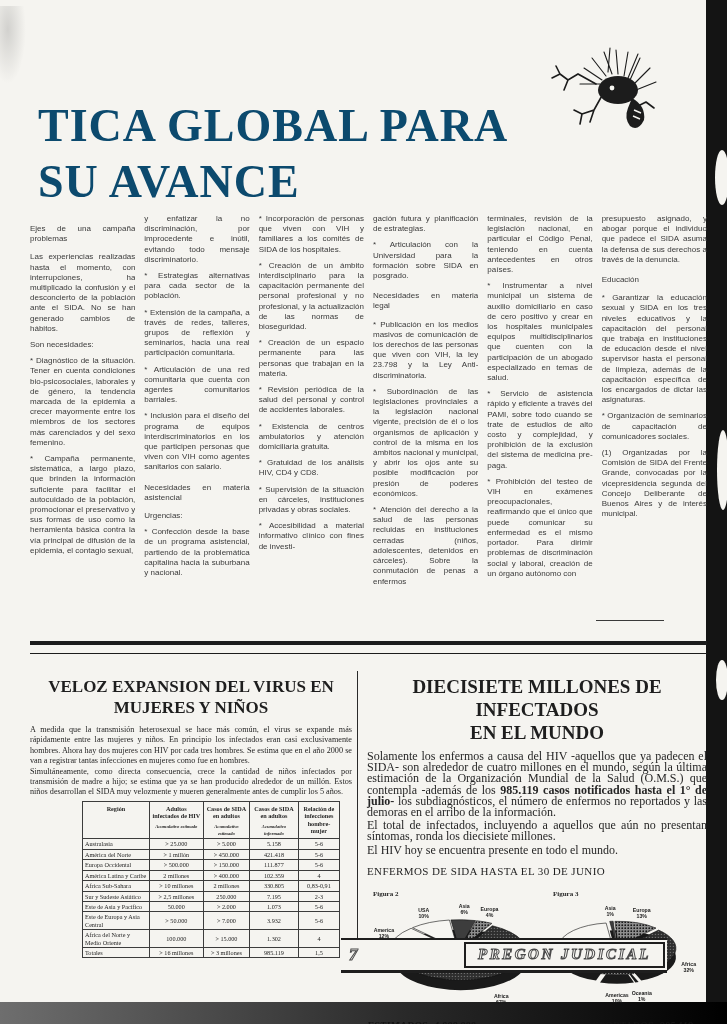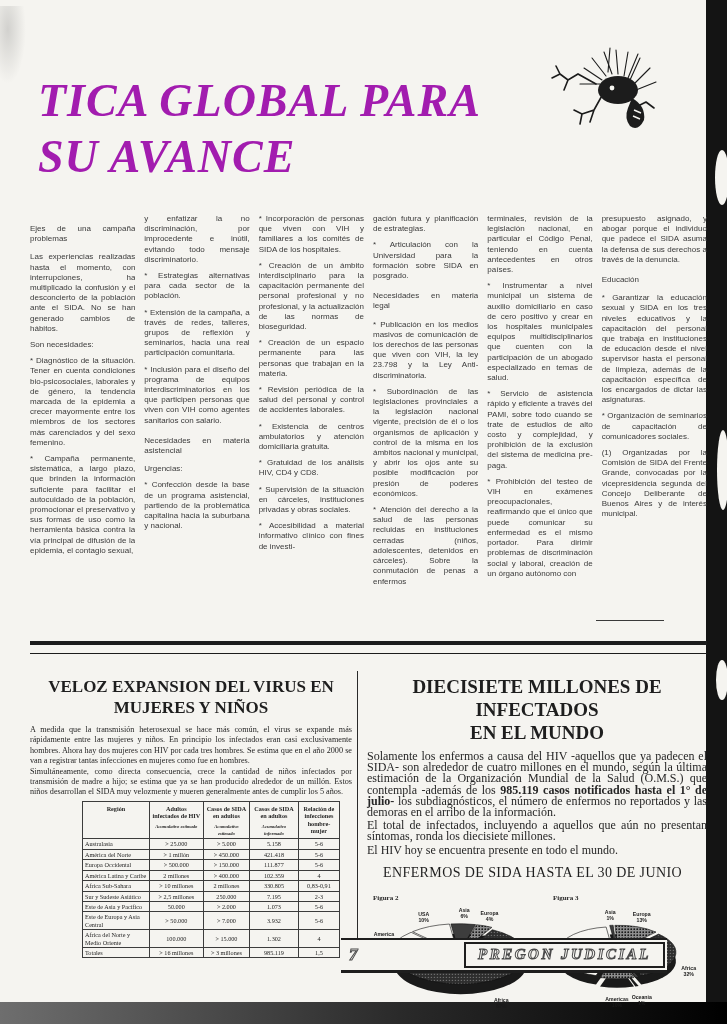--- a/index.html
+++ b/index.html
@@ -6,22 +6,22 @@
   .page{position:relative;width:727px;height:1024px;background:#f5f4f0;overflow:hidden;
         font-family:"Liberation Sans",sans-serif;color:#3a3a3a;}
   
   .scan-right{position:absolute;right:0;top:0;width:21px;height:1024px;background:#141414;}
   .scan-right .blob{position:absolute;background:#f5f4f0;border-radius:50%;}
   .scan-bottom{position:absolute;left:0;top:1002px;width:727px;height:22px;
         background:linear-gradient(90deg,#6e6e6e,#2a2a2a 55%,#000);}
   .smudge{position:absolute;left:0;top:6px;width:26px;height:78px;opacity:.22;
         background:radial-gradient(ellipse at 30% 30%,#555,transparent 70%);}
   
-  .masthead{position:absolute;left:38px;top:73px;font-family:"Liberation Serif",serif;
-        font-weight:bold;font-size:46px;line-height:56px;color:#a21caf;letter-spacing:1px;font-style:italic;}
+  .masthead{position:absolute;left:38px;top:98px;font-family:"Liberation Serif",serif;
+        font-weight:bold;font-size:46px;line-height:56px;color:#0c4a6e;letter-spacing:1px;}
   .creature{position:absolute;left:534px;top:44px;}
   
   .cols{position:absolute;left:30px;top:214px;width:677px;height:426px;display:flex;gap:9px;overflow:hidden;}
   .col{flex:1;font-size:8px;line-height:10.2px;text-align:justify;overflow:hidden;}
   .col p{margin:0 0 6px;}
   .col p.subhead{margin:10px 0 8px;}
   .end-rule{position:absolute;left:596px;top:620px;width:68px;border-top:1.5px solid #3a3a3a;}
   
   .divider{position:absolute;left:30px;top:641px;width:677px;height:8px;
         border-top:4px solid #1c1c1c;border-bottom:1px solid #1c1c1c;}
@@ -40,22 +40,22 @@
   table.stats{margin:3px 0 0 52px;width:258px;border-collapse:collapse;
         font-family:"Liberation Serif",serif;color:#1f1f1f;table-layout:fixed;}
   table.stats th,table.stats td{border:1px solid #3c3c3c;padding:1px 2px;font-size:6.2px;
         line-height:7.4px;text-align:center;vertical-align:middle;}
   table.stats th{font-weight:bold;height:26px;vertical-align:top;padding-top:3px;}
   table.stats th .sub{display:block;font-weight:bold;font-style:italic;font-size:4.6px;margin-top:3px;}
   table.stats td:first-child{text-align:left;}
   table.stats col.c0{width:26%;} table.stats col.c1{width:21%;} table.stats col.c2{width:18%;}
   table.stats col.c3{width:19%;} table.stats col.c4{width:16%;}
   
-  .fig-heading{font-family:"Liberation Serif",serif;font-size:14px;letter-spacing:.4px;
-        color:#1f1f1f;margin:9px 16px 2px;}
+  .fig-heading{font-family:"Liberation Serif",serif;font-size:11px;letter-spacing:.4px;
+        color:#1f1f1f;margin:9px 0 2px;}
   .figures{display:flex;margin-top:9px;height:128px;}
   .figure{flex:1;position:relative;}
   .figure .fig-label{position:absolute;top:4px;left:6px;font-family:"Liberation Serif",serif;
         font-weight:bold;font-size:7px;color:#1f1f1f;}
   .figure svg{position:absolute;left:0;top:14px;overflow:visible;}
   .captions{display:flex;justify-content:space-between;margin-top:6px;padding-right:14px;
         font-family:"Liberation Serif",serif;font-weight:bold;font-size:10.5px;color:#141414;font-style:italic;}
   
   .footer-strip{position:absolute;left:341px;top:938px;width:326px;height:30px;
         border-top:2px solid #1e1e1e;border-bottom:3px solid #1e1e1e;
@@ -116,20 +116,21 @@
         <p class="cblock para">Las experiencias realizadas hasta el momento, con interrupciones, ha multiplicado la confusión y el desconcierto de la población ante el SIDA. No se han generado cambios de hábitos.</p>
         <p class="cblock para">Son necesidades:</p>
         <p class="cblock para">* Diagnóstico de la situación. Tener en cuenta condiciones bio-psicosociales, laborales y de género, la tendencia marcada de la epidemia a crecer mayormente entre los miembros de los sectores más carenciados y del sexo femenino.</p>
         <p class="cblock para">* Campaña permanente, sistemática, a largo plazo, que brinden la información suficiente para facilitar el autocuidado de la población, promocionar el preservativo y sus formas de uso como la herramienta básica contra la vía principal de difusión de la epidemia, el contagio sexual,</p>
       </div>
     <div class="col">
 
     <p class="cblock para">y enfatizar la no discriminación, por improcedente e inútil, evitando todo mensaje discriminatorio.</p>
         <p class="cblock para">* Estrategias alternativas para cada sector de la población.</p>
         <p class="cblock para">* Extensión de la campaña, a través de redes, talleres, grupos de reflexión y seminarios, hacia una real participación comunitaria.</p>
+        <p class="cblock para">* Articulación de una red comunitaria que cuenta con agentes comunitarios barriales.</p>
         <p class="cblock para">* Inclusión para el diseño del programa de equipos interdiscriminatorios en los que participen personas que viven con VIH como agentes sanitarios con salario.</p>
         <p class="cblock subhead">Necesidades en materia asistencial</p>
         <p class="cblock para">Urgencias:</p>
         <p class="cblock para">* Confección desde la base de un programa asistencial, partiendo de la problemática capitalina hacia la suburbana y nacional.</p>
       </div>
     <div class="col">
 
         <p class="cblock para">* Incorporación de personas que viven con VIH y familiares a los comités de SIDA de los hospitales.</p>
         <p class="cblock para">* Creación de un ámbito interdisciplinario para la capacitación permanente del personal profesional y no profesional, y la actualización de las normas de bioseguridad.</p>
         <p class="cblock para">* Creación de un espacio permanente para las personas que trabajan en la materia.</p>

